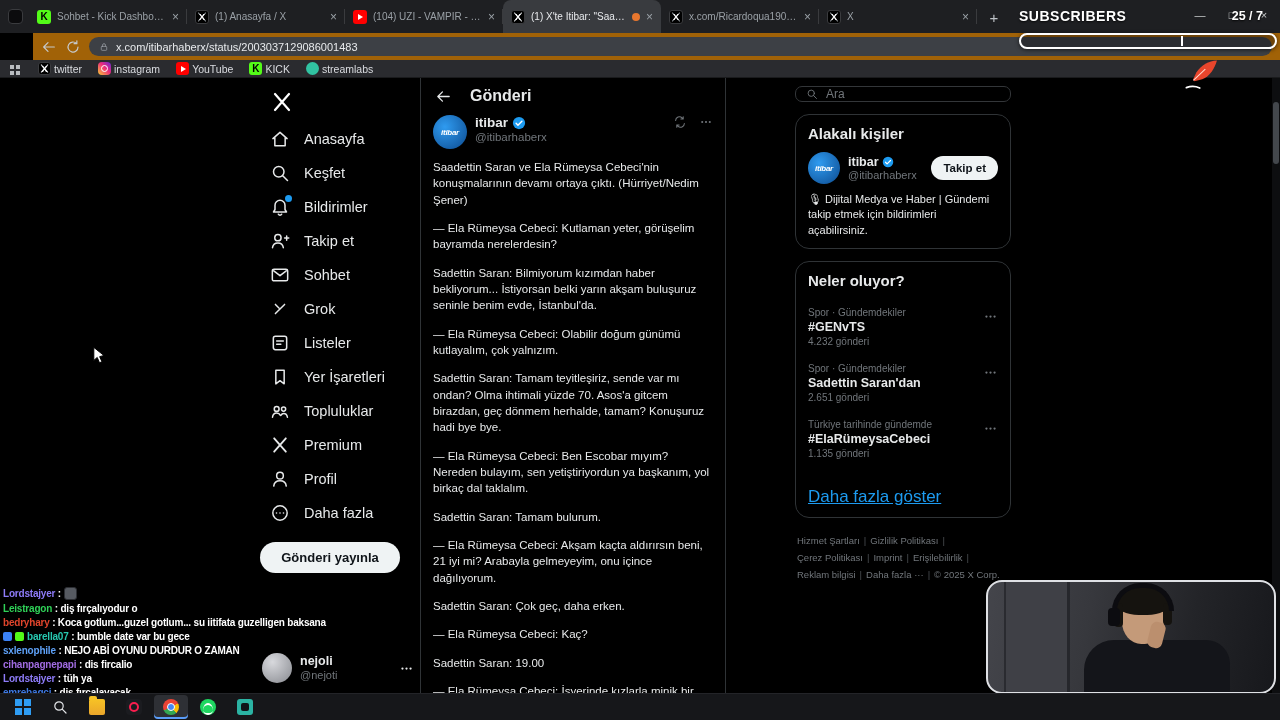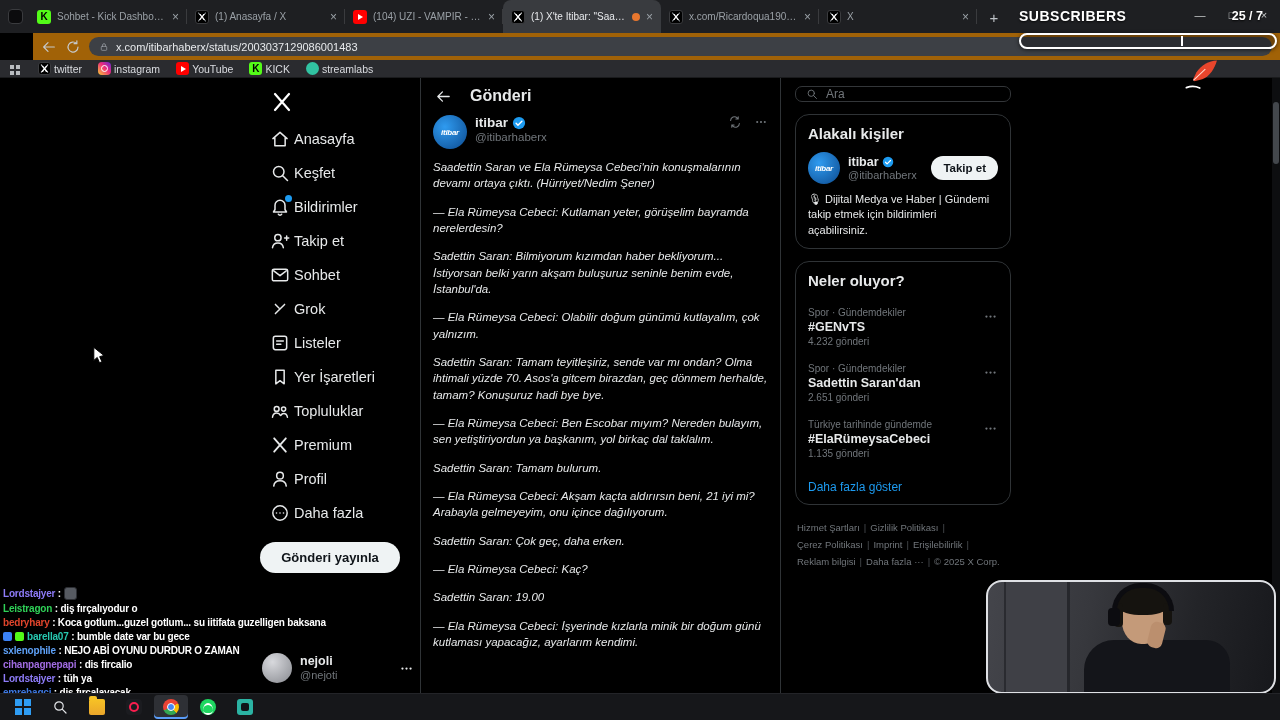--- a/index.html
+++ b/index.html
@@ -44,51 +44,51 @@
   .apps-grid{width:4px;height:4px;background:#b9bcc0;box-shadow:6px 0 #b9bcc0,0 6px #b9bcc0,6px 6px #b9bcc0;margin:-4px 8px 0 0;flex:0 0 auto;}
   .bookmark{display:flex;align-items:center;gap:3px;white-space:nowrap;}
   .bookmark .fav{width:13px;height:13px;flex-basis:13px;}
 
   
   .content{position:absolute;top:78px;left:0;right:0;bottom:27px;background:#000;color:#e7e9ea;}
 
   .x-sidebar{position:absolute;left:258px;top:4px;width:155px;}
   .x-logo{width:24px;height:24px;margin:8px 0 8px 12px;color:#fff;}
   .x-logo svg{display:block;width:100%;height:100%;}
-  .nav-item{display:flex;align-items:center;gap:4px;padding:7px 12px;font-size:14.5px;color:#e7e9ea;cursor:default;}
+  .nav-item{display:flex;align-items:center;gap:14px;padding:7px 12px;font-size:14.5px;color:#e7e9ea;cursor:default;}
   .nav-icon{width:20px;height:20px;position:relative;color:#e7e9ea;flex:0 0 auto;}
   .nav-icon svg{display:block;width:100%;height:100%;}
   .nav-icon.has-badge::before{content:"";position:absolute;top:-2px;right:-2px;width:7px;height:7px;background:#1d9bf0;border-radius:50%;z-index:2;}
   .post-btn{display:block;margin:12px 0 0 2px;width:140px;height:31px;border-radius:16px;background:#eff3f4;color:#0f1419;font-weight:bold;font-size:13px;border:none;font-family:inherit;}
   .account{position:absolute;left:262px;bottom:10px;width:152px;display:flex;align-items:center;gap:8px;}
   .account-avatar{width:30px;height:30px;border-radius:50%;background:radial-gradient(circle at 35% 30%,#d8d9dd,#87898f);flex:0 0 auto;}
   .account-name{font-size:12.5px;font-weight:bold;line-height:1.2;}
   .account-handle{font-size:11px;color:#71767b;line-height:1.2;}
   .account-more{margin-left:auto;width:15px;height:15px;color:#e7e9ea;}
   .account-more svg{display:block;width:100%;height:100%;}
 
-  .x-main{position:absolute;left:420px;width:361px;top:0;bottom:0;border-left:1px solid #2f3336;border-right:1px solid #2f3336;overflow:hidden;}
+  .x-main{position:absolute;left:420px;width:306px;top:0;bottom:0;border-left:1px solid #2f3336;border-right:1px solid #2f3336;overflow:hidden;}
   .main-header{display:flex;align-items:center;gap:18px;padding:9px 14px 6px;}
   .back-ic{width:17px;height:17px;color:#e7e9ea;}
   .back-ic svg{display:block;width:100%;height:100%;}
   .main-title{font-size:16px;font-weight:800;}
   .post{padding:4px 12px 0;}
   .author-row{display:flex;align-items:flex-start;gap:8px;margin-bottom:10px;}
   .avatar-36{width:34px;height:34px;border-radius:50%;flex:0 0 auto;}
   .itibar-avatar{background:radial-gradient(circle at 35% 35%,#2f9bf0,#0c4a8f);display:flex;align-items:center;justify-content:center;overflow:hidden;}
   .itibar-avatar span{color:#fff;font-size:8px;font-style:italic;font-weight:bold;letter-spacing:-.3px;}
   .author-name-row{display:flex;align-items:center;gap:4px;}
   .author-name{font-size:13.5px;font-weight:bold;}
   .badge-check{width:14px;height:14px;}
   .badge-check svg{display:block;width:100%;height:100%;}
   .author-handle{font-size:11.5px;color:#71767b;margin-top:1px;}
   .post-actions{margin-left:auto;display:flex;gap:12px;color:#71767b;align-items:center;}
   .post-actions .pa-ic{width:14px;height:14px;}
   .post-actions .pa-ic svg{display:block;width:100%;height:100%;}
-  .post-body p{font-size:11.5px;line-height:1.42;margin:0 0 12px;color:#e7e9ea;font-style:italic;}
+  .post-body p{font-size:11.5px;line-height:1.42;margin:0 0 12px;color:#e7e9ea;}
 
   .x-right{position:absolute;left:795px;width:216px;top:0;bottom:0;}
   .search-box{margin-top:8px;height:16px;border:1px solid #333639;border-radius:7px;display:flex;align-items:center;gap:8px;padding:0 10px;color:#71767b;}
   .search-ic{width:12px;height:12px;color:#71767b;flex:0 0 auto;}
   .search-ic svg{display:block;width:100%;height:100%;}
   .search-box input{background:none;border:none;outline:none;color:#e7e9ea;font-size:12px;width:100%;font-family:inherit;}
   .search-box input::placeholder{color:#71767b;}
   .card{border:1px solid #2f3336;border-radius:14px;margin-top:12px;padding:10px 12px;}
   .card-title{font-size:15px;font-weight:800;margin-bottom:10px;}
   .who-row{display:flex;align-items:center;gap:8px;}
@@ -97,21 +97,21 @@
   .who-name{font-size:12.5px;font-weight:bold;}
   .who-handle{font-size:11px;color:#71767b;}
   .follow-btn{margin-left:auto;background:#eff3f4;color:#0f1419;font-weight:bold;font-size:11.5px;border:none;border-radius:14px;padding:6px 12px;font-family:inherit;}
   .bio{font-size:11px;line-height:1.4;margin-top:8px;color:#e7e9ea;}
   .trend{padding:8px 0;position:relative;}
   .trend-cat{font-size:10px;color:#71767b;}
   .trend-topic{font-size:12.5px;font-weight:bold;margin:2px 0;}
   .trend-count{font-size:10px;color:#71767b;}
   .trend-more{position:absolute;right:0;top:10px;width:15px;height:15px;color:#71767b;}
   .trend-more svg{display:block;width:100%;height:100%;}
-  .show-more{color:#1d9bf0;font-size:12px;margin-top:13px;}
+  .show-more{color:#1d9bf0;font-size:17px;margin-top:20px;text-decoration:underline;}
   .x-footer{display:flex;flex-wrap:wrap;margin-top:14px;font-size:9.5px;color:#71767b;line-height:1.8;padding:0 2px;}
   .x-footer span:not(:last-child)::after{content:"|";margin:0 4px;color:#4a4e52;}
   .x-scrollbar{position:absolute;right:0;top:0;bottom:0;width:8px;background:#0d0e10;}
   .x-scroll-thumb{position:absolute;top:24px;height:62px;left:1px;right:1px;background:#43474c;border-radius:4px;}
 
   
   .subs-overlay{position:absolute;top:8px;right:3px;width:258px;height:46px;z-index:50;color:#fff;}
   .subs-label{font-size:14px;font-weight:bold;letter-spacing:.5px;text-shadow:0 1px 2px rgba(0,0,0,.8);}
   .subs-count{position:absolute;top:1px;right:14px;font-size:12.5px;font-weight:bold;text-shadow:0 1px 2px rgba(0,0,0,.8);}
   .subs-bar{position:absolute;top:25px;left:0;right:0;height:16px;border:2px solid #fff;border-radius:10px;background:rgba(12,12,12,.35);box-shadow:0 1px 4px rgba(0,0,0,.6);}

